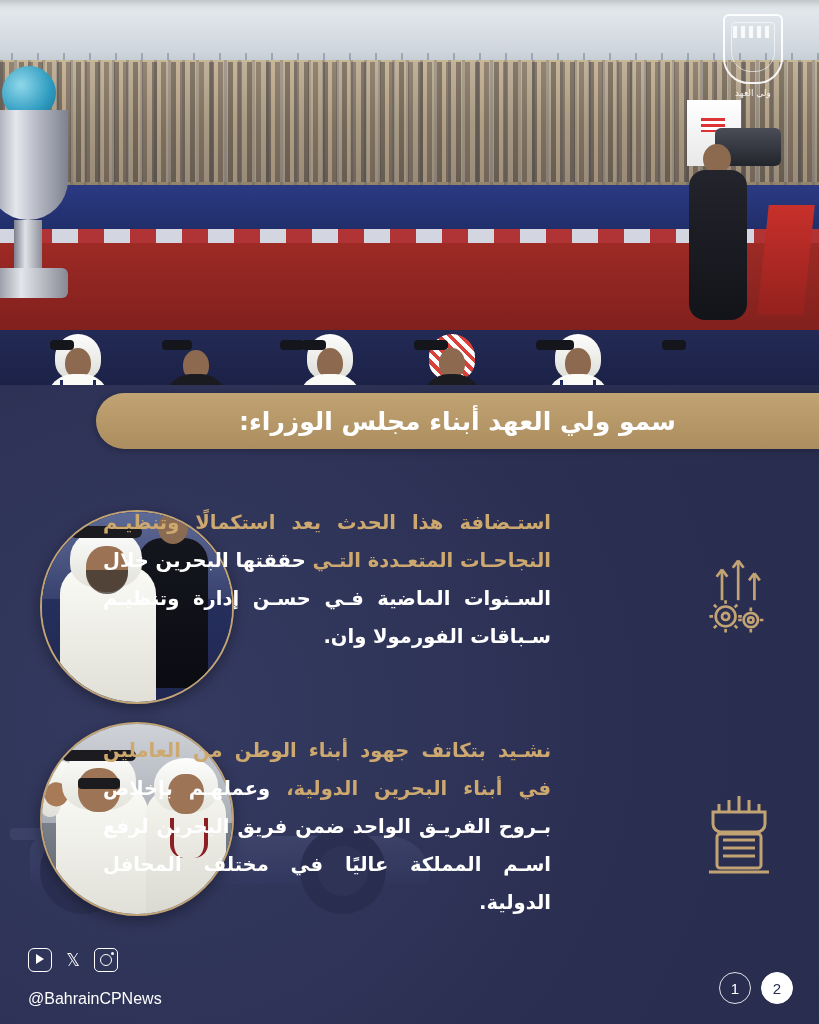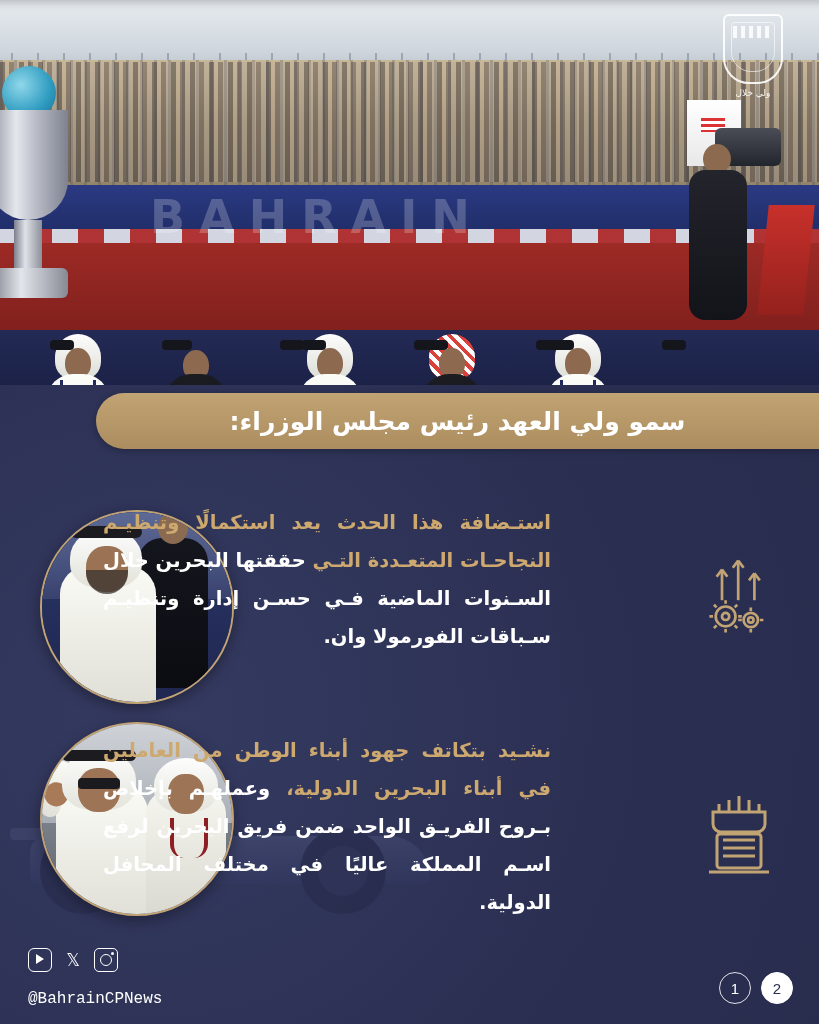--- a/index.html
+++ b/index.html
@@ -297,41 +297,40 @@
     content:"";position:absolute;right:3px;top:3px;width:3px;height:3px;background:#fff;border-radius:50%;
   }
   .sicon.tw{border:none;color:#fff;font-size:17px;line-height:22px;text-align:center;}
   .sicon.yt{border-radius:6px;}
   .sicon.yt:after{
     content:"";position:absolute;left:7px;top:5px;border-left:8px solid #fff;
     border-top:5px solid transparent;border-bottom:5px solid transparent;
   }
   .handle{
     position:absolute;left:28px;bottom:16px;color:#fff;font-size:16px;direction:ltr;
-    font-family:Liberation Mono, monospace;
+    font-family:Liberation Sans, sans-serif;
   }
   .pager{position:absolute;right:26px;bottom:20px;display:flex;gap:10px;align-items:center;direction:ltr;}
   .pg{
     width:30px;height:30px;border-radius:50%;display:flex;align-items:center;justify-content:center;
     color:#fff;font-size:15px;border:1.6px solid rgba(255,255,255,.85);
     font-family:"Liberation Sans",sans-serif;
   }
   .pg.active{background:#ffffff;color:#2a2f52;border-color:#fff;}
 </style>
 </head>
 <body>
 
 <div class="card">
 
   <div class="photo">
     <div class="roof"></div>
     <div class="grandstand"></div>
     <div class="crowd"></div>
     <div class="trackwall"></div>
-    <div class="bahrainword">BAHRAIN</div>
     <div class="redcarpet"></div>
     <div class="navyfloor"></div>
 
     <div class="trophy">
       <div class="top"></div>
         <div class="cup"></div>
         <div class="neck"></div>
         <div class="base"></div>
     </div>
 
@@ -378,26 +377,26 @@
     <div class="cameraman">
       <div class="cam"></div>
         <div class="chead"></div>
         <div class="cbody"></div>
     </div>
 
     <div class="logo">
       <div class="shield">
           <div class="zig"></div>
         </div>
-      <div class="ltxt">ولي خلال</div>
+      <div class="ltxt">ولي العهد</div>
     </div>
   </div>
 
   <div class="titlebar">
-    <span>سمو ولي العهد رئيس مجلس الوزراء:</span>
+    <span>سمو ولي العهد أبناء مجلس الوزراء:</span>
   </div>
 
   <div class="bgcar">
     <div class="wing"></div>
       <div class="cbdy"></div>
       <div class="w1"></div>
       <div class="w2"></div>
   </div>
 
   <div class="photo-circle pc1">

